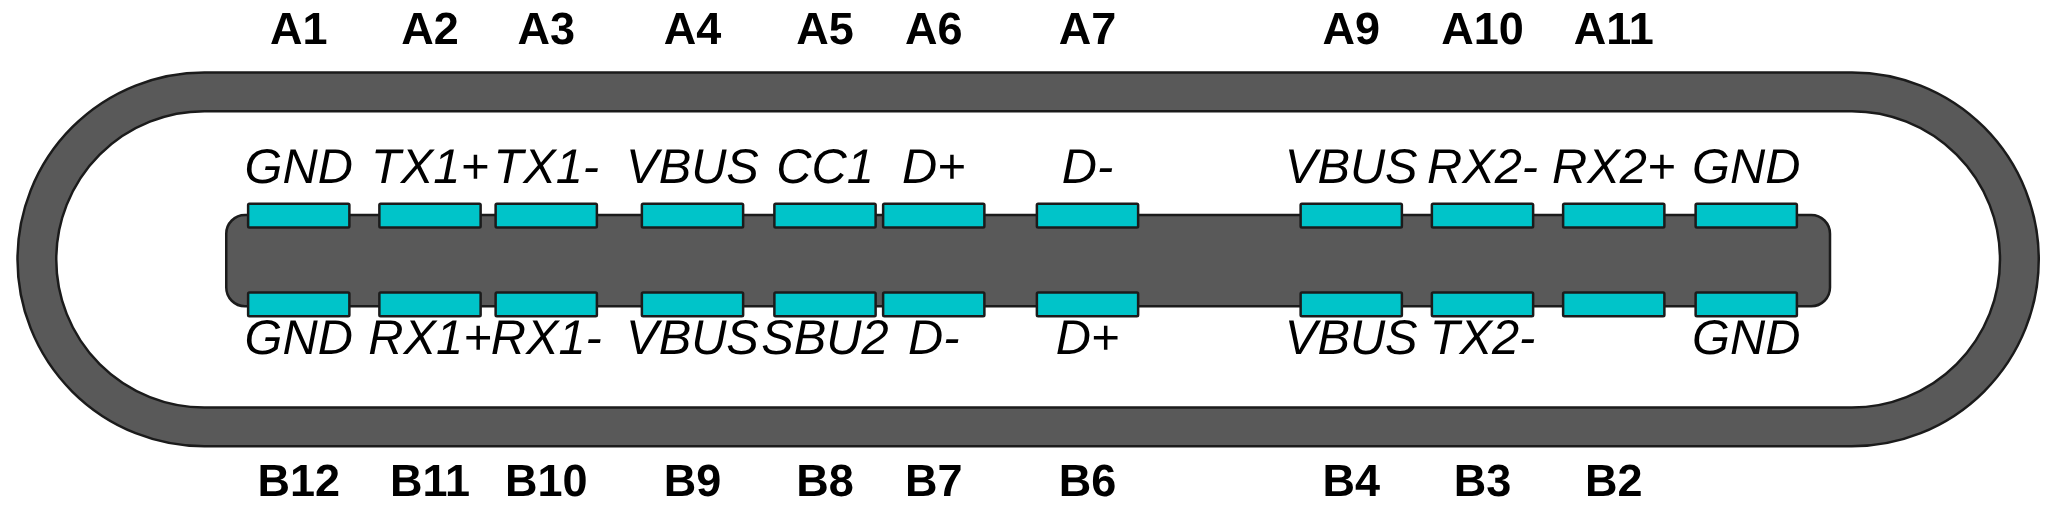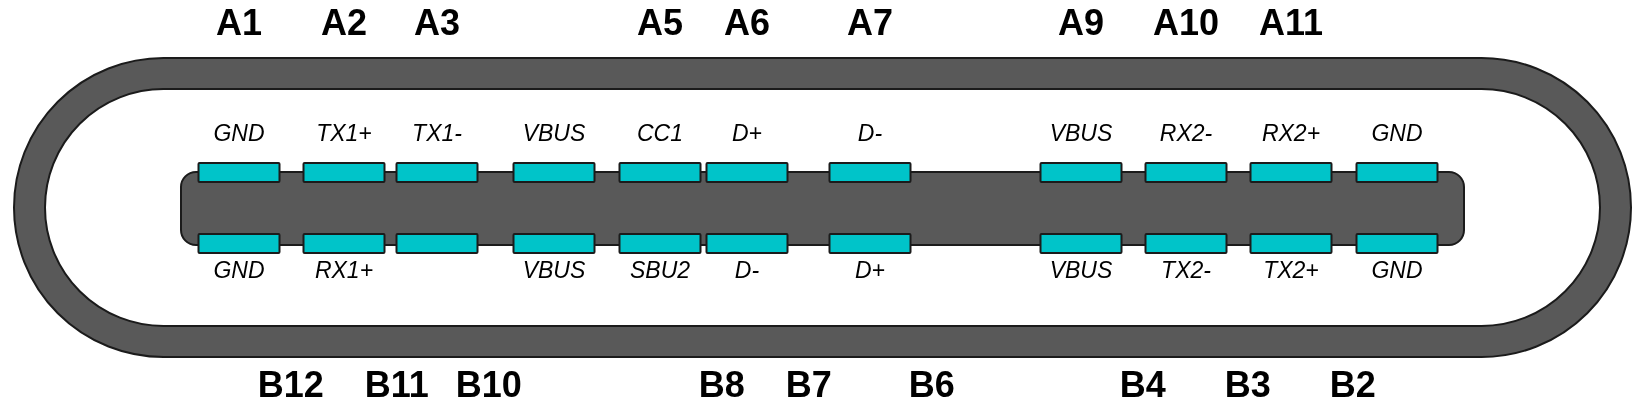--- a/index.html
+++ b/index.html
@@ -77,24 +77,24 @@
     text-align: center;
     white-space: nowrap;
     color: var(--label-text, #000000);
   }
   .num {
     font-weight: bold;
     font-size: 36px;
     line-height: 36px;
   }
   .num.top { top: 5px; }
-  .num.bottom { top: 367px; text-align: right; }
+  .num.bottom { top: 367px; }
   .pname {
     font-style: italic;
-    font-size: 23px;
+    font-size: 39px;
     line-height: 33px;
   }
   .pname.top { top: 117px; }
   .pname.bottom { top: 254px; }
 </style>
 </head>
 <body>
 
 <div class="stage">
   <div class="shell-outer"></div>
@@ -117,28 +117,31 @@
     <div class="pin pb"></div>
     <div class="lbl pname bottom">RX1+</div>
     <div class="lbl num bottom">B11</div>
   </div>
 
   <div class="col" style="left:384px">
     <div class="lbl num top">A3</div>
     <div class="lbl pname top">TX1-</div>
     <div class="pin pt"></div>
     <div class="pin pb"></div>
+    <div class="lbl pname bottom">RX1-</div>
     <div class="lbl num bottom">B10</div>
   </div>
 
   <div class="col" style="left:501px">
+    <div class="lbl num top">A4</div>
     <div class="lbl pname top">VBUS</div>
     <div class="pin pt"></div>
     <div class="pin pb"></div>
     <div class="lbl pname bottom">VBUS</div>
+    <div class="lbl num bottom">B9</div>
   </div>
 
   <div class="col" style="left:607px">
     <div class="lbl num top">A5</div>
     <div class="lbl pname top">CC1</div>
     <div class="pin pt"></div>
     <div class="pin pb"></div>
     <div class="lbl pname bottom">SBU2</div>
     <div class="lbl num bottom">B8</div>
   </div>
@@ -178,21 +181,20 @@
     <div class="pin pb"></div>
     <div class="lbl pname bottom">TX2-</div>
     <div class="lbl num bottom">B3</div>
   </div>
 
   <div class="col" style="left:1238px">
     <div class="lbl num top">A11</div>
     <div class="lbl pname top">RX2+</div>
     <div class="pin pt"></div>
     <div class="pin pb"></div>
-    <div class="lbl pname bottom">TX2+</div>
     <div class="lbl num bottom">B2</div>
   </div>
 
   <div class="col" style="left:1344px">
     <div class="lbl pname top">GND</div>
     <div class="pin pt"></div>
     <div class="pin pb"></div>
     <div class="lbl pname bottom">GND</div>
   </div>
 </div>

